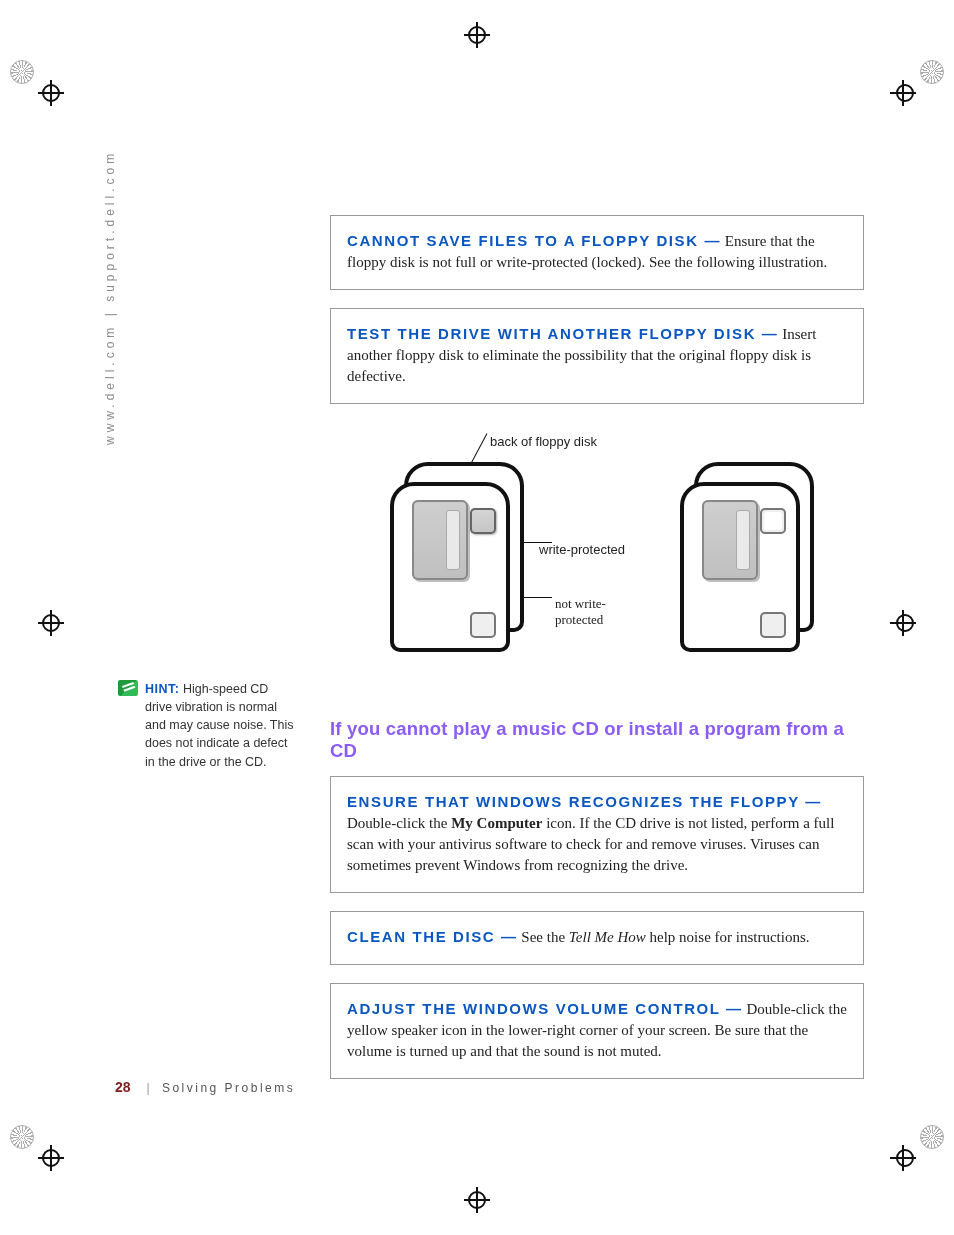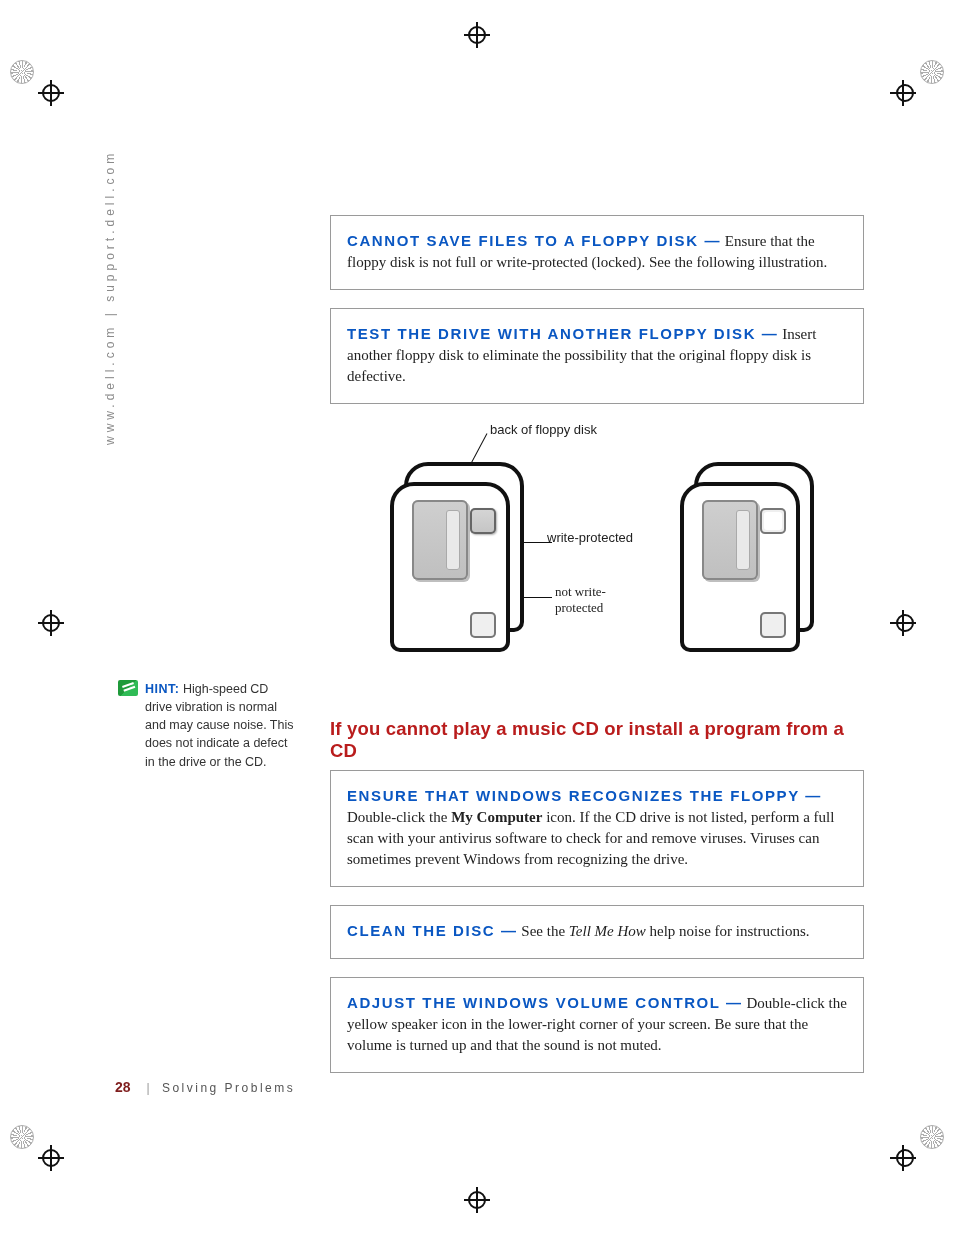--- a/index.html
+++ b/index.html
@@ -156,45 +156,46 @@
     color: #0a57c2;
     font-variant: small-caps;
     margin-top: 46px;
   }
 
   .heading {
     font-family: 'Trebuchet MS', Verdana, Arial, sans-serif;
     font-weight: bold;
     font-size: 18.5px;
     letter-spacing: .2px;
-    margin: 26px 0 8px;
-    color: #b91c1c;
+    margin: 26px 0 14px;
+    color: #8b5cf6;
   }
 
   .italic {
     font-style: italic;
   }
   .boldserif {
     font-weight: bold;
   }
 
   
   .illus {
     position: relative;
     height: 270px;
     margin: 6px 0 0 40px;
   }
   .illus-label {
     position: absolute;
     font-family: Verdana, Arial, sans-serif;
     font-size: 13px;
     color: #222;
+    margin-top: 12px;
   }
   .lbl-back { left: 120px; top: 0; }
-  .lbl-wp   { left: 177px; top: 108px; }
+  .lbl-wp   { left: 169px; top: 108px; }
   .lbl-nwp  { left: 185px; top: 162px; line-height: 1.25; font-family: Liberation Serif, serif; }
 
   .floppy {
     position: absolute;
     width: 120px;
     height: 190px;
   }
   .floppy.left  { left: 20px;  top: 40px; }
   .floppy.right { left: 310px; top: 40px; }
 

